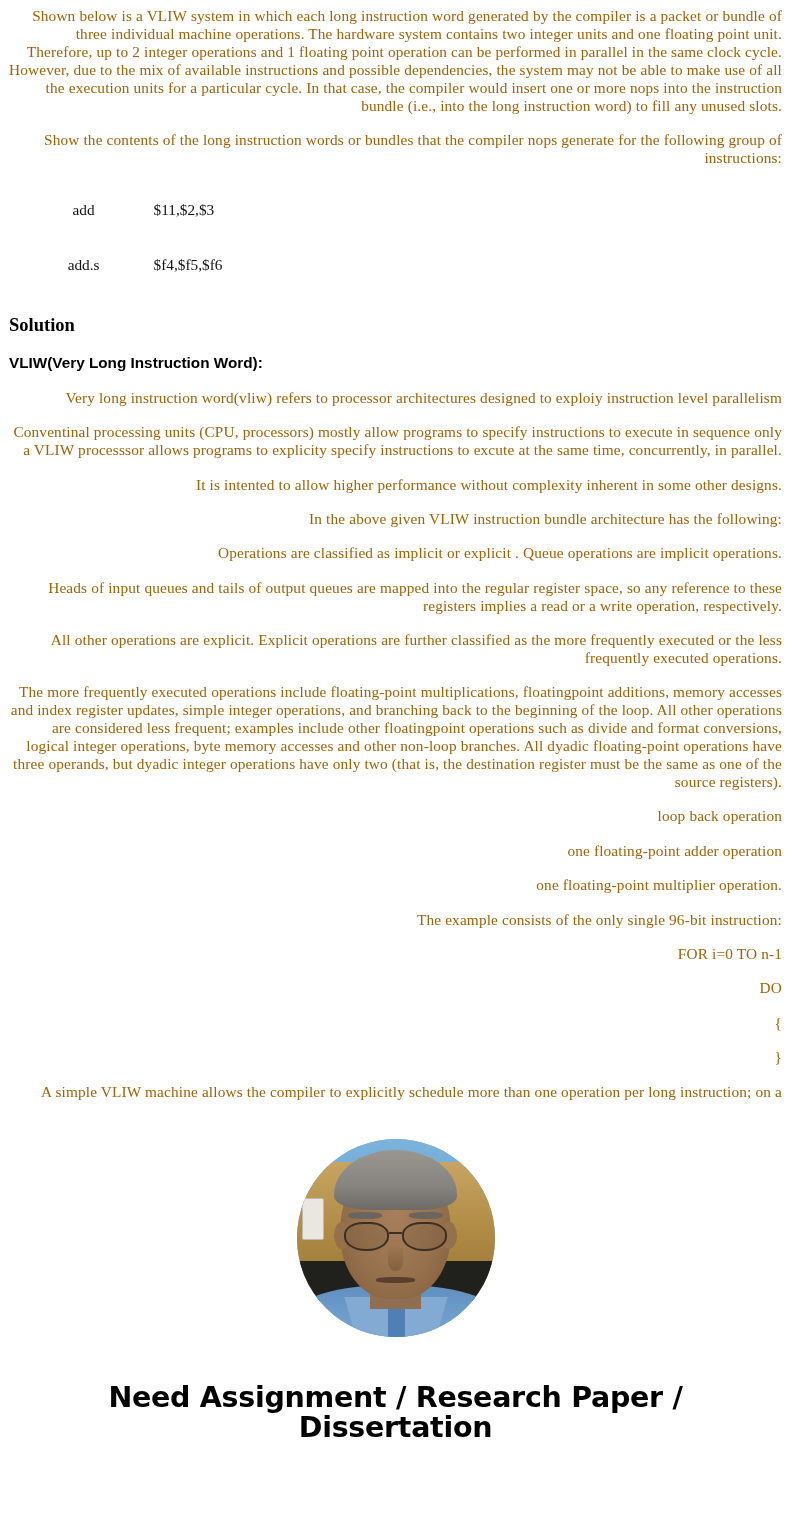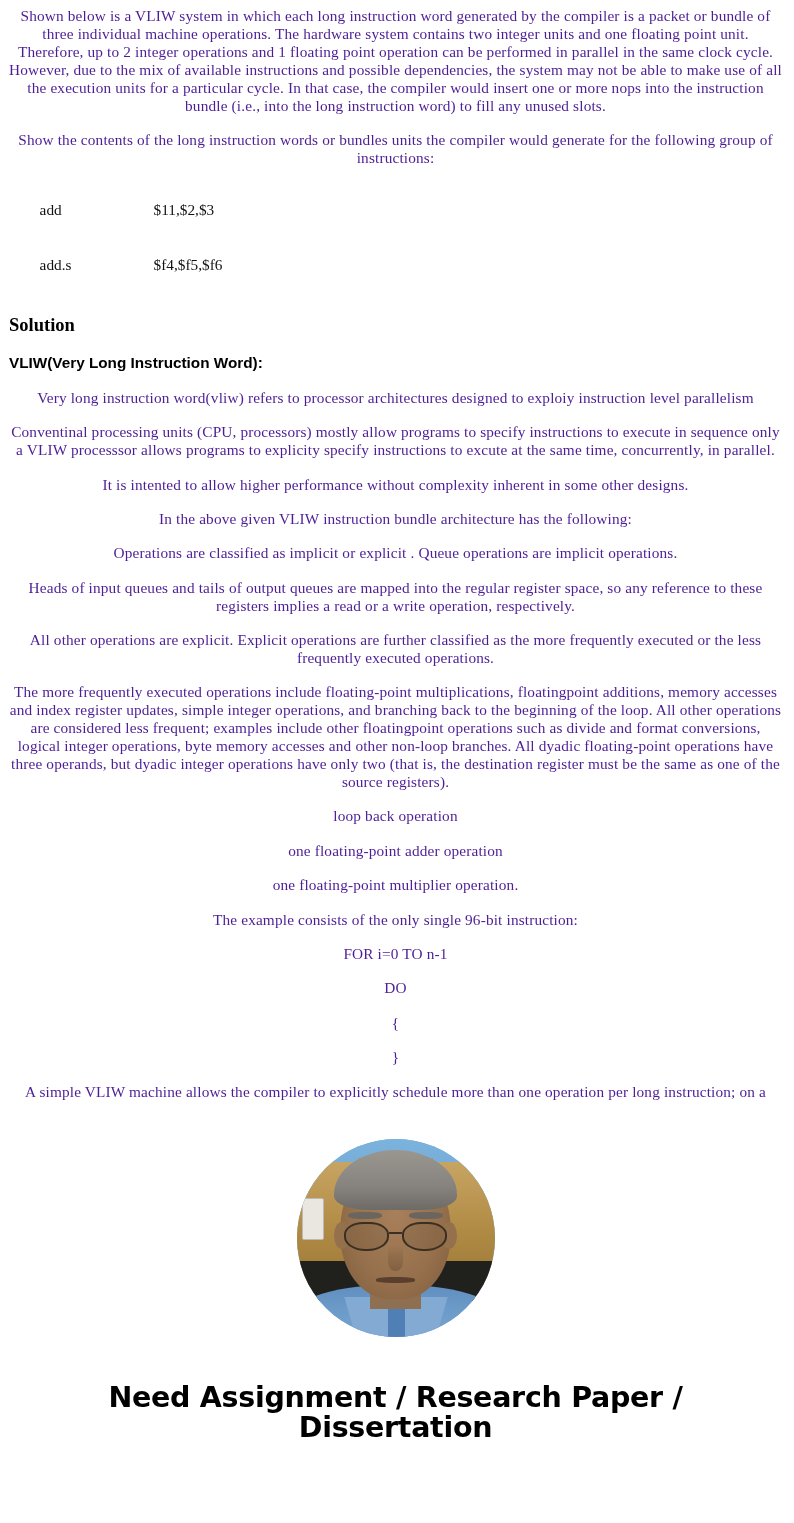--- a/index.html
+++ b/index.html
@@ -24,22 +24,22 @@
     background: #ffffff;
   }
   .content {
     padding: 7px 12px 0 9px;
   }
   p.body-text {
     font-family: "Liberation Serif", "DejaVu Serif", serif;
     font-size: 15.3px;
     line-height: 17.9px;
     margin: 0 0 16.5px 0;
-    text-align: center;
-    color: #4c1d95;
+    text-align: right;
+    color: #a16207;
     letter-spacing: 0.01em;
   }
   h2.solution-heading {
     font-family: "Liberation Serif", "DejaVu Serif", serif;
     font-size: 18.5px;
     font-weight: bold;
     line-height: 21px;
     margin: 23px 0 18px 0;
     color: #000000;
   }
@@ -59,21 +59,21 @@
   .instr-row {
     font-family: "Liberation Serif", "DejaVu Serif", serif;
     font-size: 15.3px;
     line-height: 18.2px;
     white-space: pre;
     color: #111111;
   }
   .instr-op {
     display: inline-block;
     width: 88px;
-    text-align: left;
+    text-align: center;
     padding-right: 0;
   }
   .instr-args {
     display: inline-block;
     padding-left: 26px;
   }
   
   .avatar-wrap {
     width: 100%;
     display: flex;
@@ -236,21 +236,21 @@
   .cta-line.l1 { font-size: 28.5px; }
 </style>
 </head>
 <body>
 
 <div class="page">
   <div class="content">
 
     <p class="body-text">Shown below is a VLIW system in which each long instruction word generated by the compiler is a packet or bundle of three individual machine operations. The hardware system contains two integer units and one floating point unit. Therefore, up to 2 integer operations and 1 floating point operation can be performed in parallel in the same clock cycle. However, due to the mix of available instructions and possible dependencies, the system may not be able to make use of all the execution units for a particular cycle. In that case, the compiler would insert one or more nops into the instruction bundle (i.e., into the long instruction word) to fill any unused slots.</p>
 
-    <p class="body-text">Show the contents of the long instruction words or bundles units the compiler would generate for the following group of instructions:</p>
+    <p class="body-text">Show the contents of the long instruction words or bundles that the compiler nops generate for the following group of instructions:</p>
 
     <div class="instr-block">
       <div class="instr-row">
         <span class="instr-op">add</span><span class="instr-args">$11,$2,$3</span>
       </div>
       <div class="instr-row">
         <span class="instr-op">add.s</span><span class="instr-args">$f4,$f5,$f6</span>
       </div>
     </div>
 

